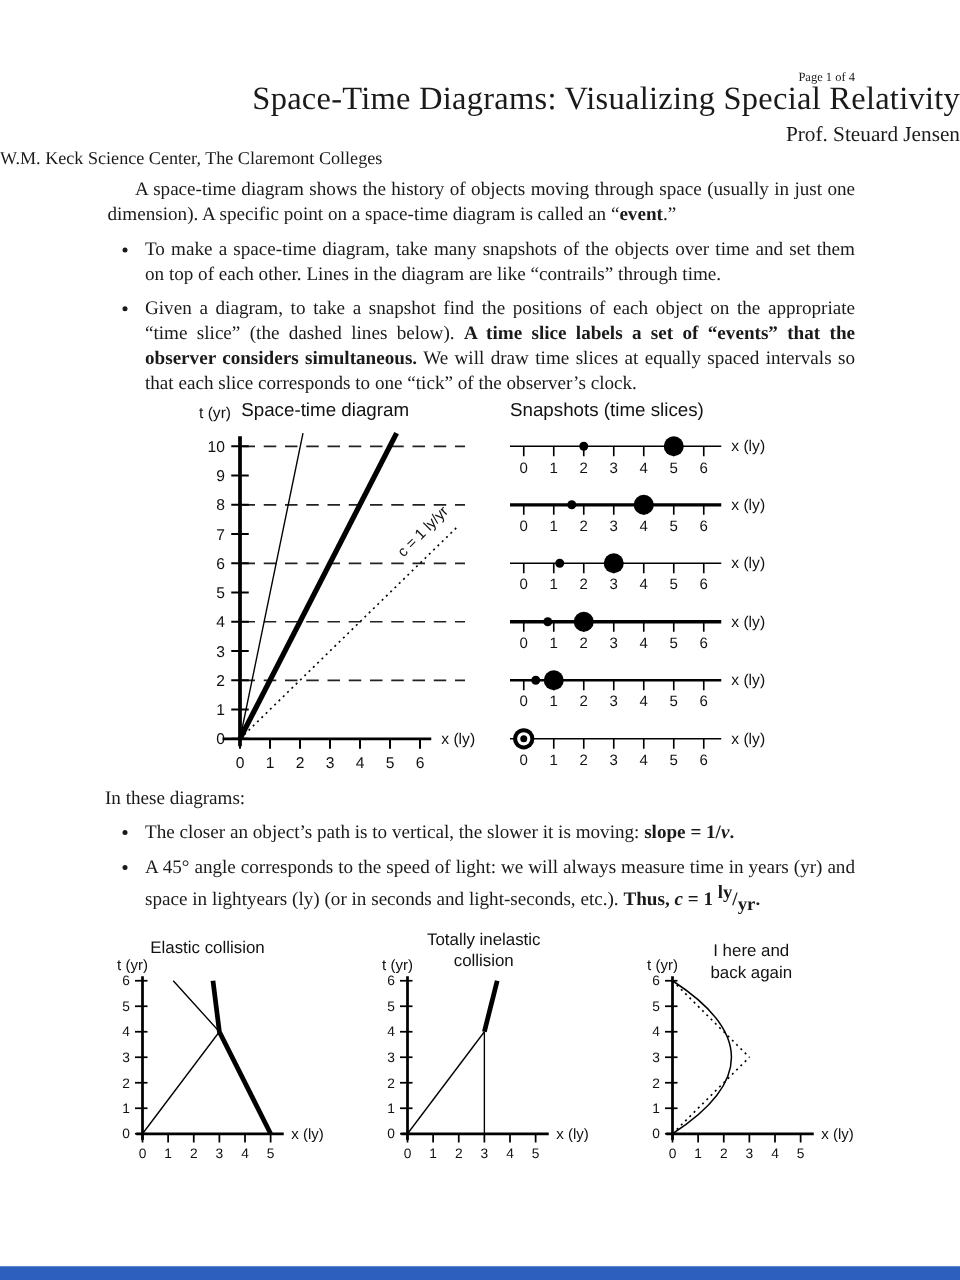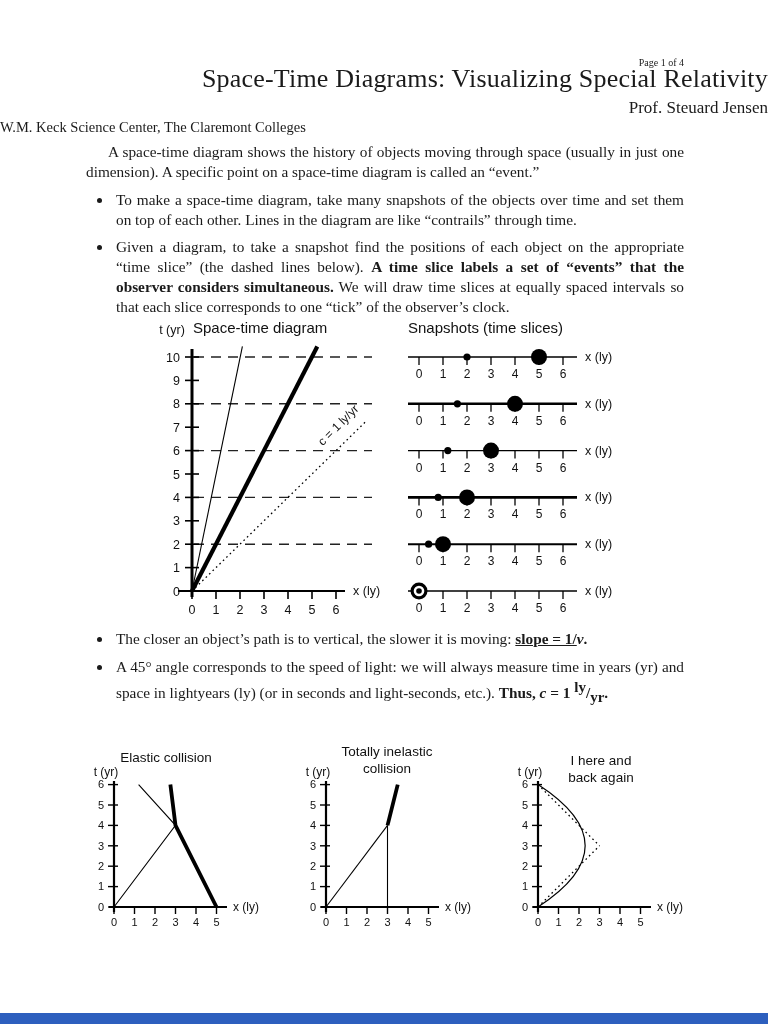--- a/index.html
+++ b/index.html
@@ -28,21 +28,21 @@
 </head>
 <body>
 
 <div class="page">
   <div class="pagenum">Page 1 of 4</div>
   <h1 class="doc-title">Space-Time Diagrams: Visualizing Special Relativity</h1>
   <div class="author">Prof. Steuard Jensen</div>
   <div class="affil">W.M. Keck Science Center, The Claremont Colleges</div>
 
   <div id="text-top">
-    <p class="intro"><span>A space-time diagram shows the history of objects moving through space (usually in just one dimension). A specific point on a space-time diagram is called an “</span><span style="font-weight: normal;">event</span><span>.”</span></p>
+    <p class="intro"><span>A space-time diagram shows the history of objects moving through space (usually in just one dimension). A specific point on a space-time diagram is called an “</span><span style="font-weight: bold;">event</span><span>.”</span></p>
     <ul>
       <li><span>To make a space-time diagram, take many snapshots of the objects over time and set them on top of each other. Lines in the diagram are like “contrails” through time.</span></li>
       <li><span>Given a diagram, to take a snapshot find the positions of each object on the appropriate “time slice” (the dashed lines below). </span><span style="font-weight: bold;">A time slice labels a set of “events” that the observer considers simultaneous.</span><span> We will draw time slices at equally spaced intervals so that each slice corresponds to one “tick” of the observer’s clock.</span></li>
     </ul>
   </div>
 
   <svg id="fig-main">
       <text x="63" y="21" font-size="15">Space-time diagram</text>
       <text x="42" y="22" font-size="12.5" text-anchor="middle">t (yr)</text>
       <line x1="64" y1="232.2" x2="242" y2="232.2" stroke="#222" stroke-width="1.4" stroke-dasharray="10 7"></line>
@@ -199,22 +199,23 @@
       <text x="409" y="300" font-size="12" text-anchor="middle">5</text>
       <line x1="433" y1="279" x2="433" y2="287" stroke="#000" stroke-width="1.3"></line>
       <text x="433" y="300" font-size="12" text-anchor="middle">6</text>
       <circle cx="289" cy="279" r="8.5" fill="#000"></circle>
       <circle cx="289" cy="279" r="5.3" fill="#fff"></circle>
       <circle cx="289" cy="279" r="2.8" fill="#000"></circle>
       <text x="455" y="283" font-size="12.5">x (ly)</text>
     </svg>
 
   <div id="text-mid">
+    <p class="lead">In these diagrams:</p>
     <ul>
-      <li><span>The closer an object’s path is to vertical, the slower it is moving: </span><span style="font-weight: bold; text-decoration: underline;">slope = 1/</span><span style="font-weight: bold; font-style: italic;">v</span><span style="font-weight: bold;">.</span></li>
+      <li><span>The closer an object’s path is to vertical, the slower it is moving: </span><span style="font-weight: bold;">slope = 1/</span><span style="font-weight: bold; font-style: italic;">v</span><span style="font-weight: bold;">.</span></li>
       <li><span>A 45° angle corresponds to the speed of light: we will always measure time in years (yr) and space in lightyears (ly) (or in seconds and light-seconds, etc.). </span><span style="font-weight: bold;">Thus, </span><span style="font-weight: bold; font-style: italic;">c</span><span style="font-weight: bold;"> = 1 </span><sup style="font-weight: bold;">ly</sup><span style="font-weight: bold;">/</span><sub style="font-weight: bold;">yr</sub><span style="font-weight: bold;">.</span></li>
     </ul>
   </div>
 
   <svg id="fig-ex">
       <text x="81" y="19" font-size="13.5" text-anchor="middle">Elastic collision</text>
       <text x="21" y="33" font-size="12" text-anchor="middle">t (yr)</text>
       <line x1="29" y1="169" x2="29" y2="38" stroke="#000" stroke-width="2.2"></line>
       <line x1="23" y1="164" x2="33" y2="164" stroke="#000" stroke-width="1.4"></line>
       <text x="19" y="167.8" font-size="11" text-anchor="end">0</text>

